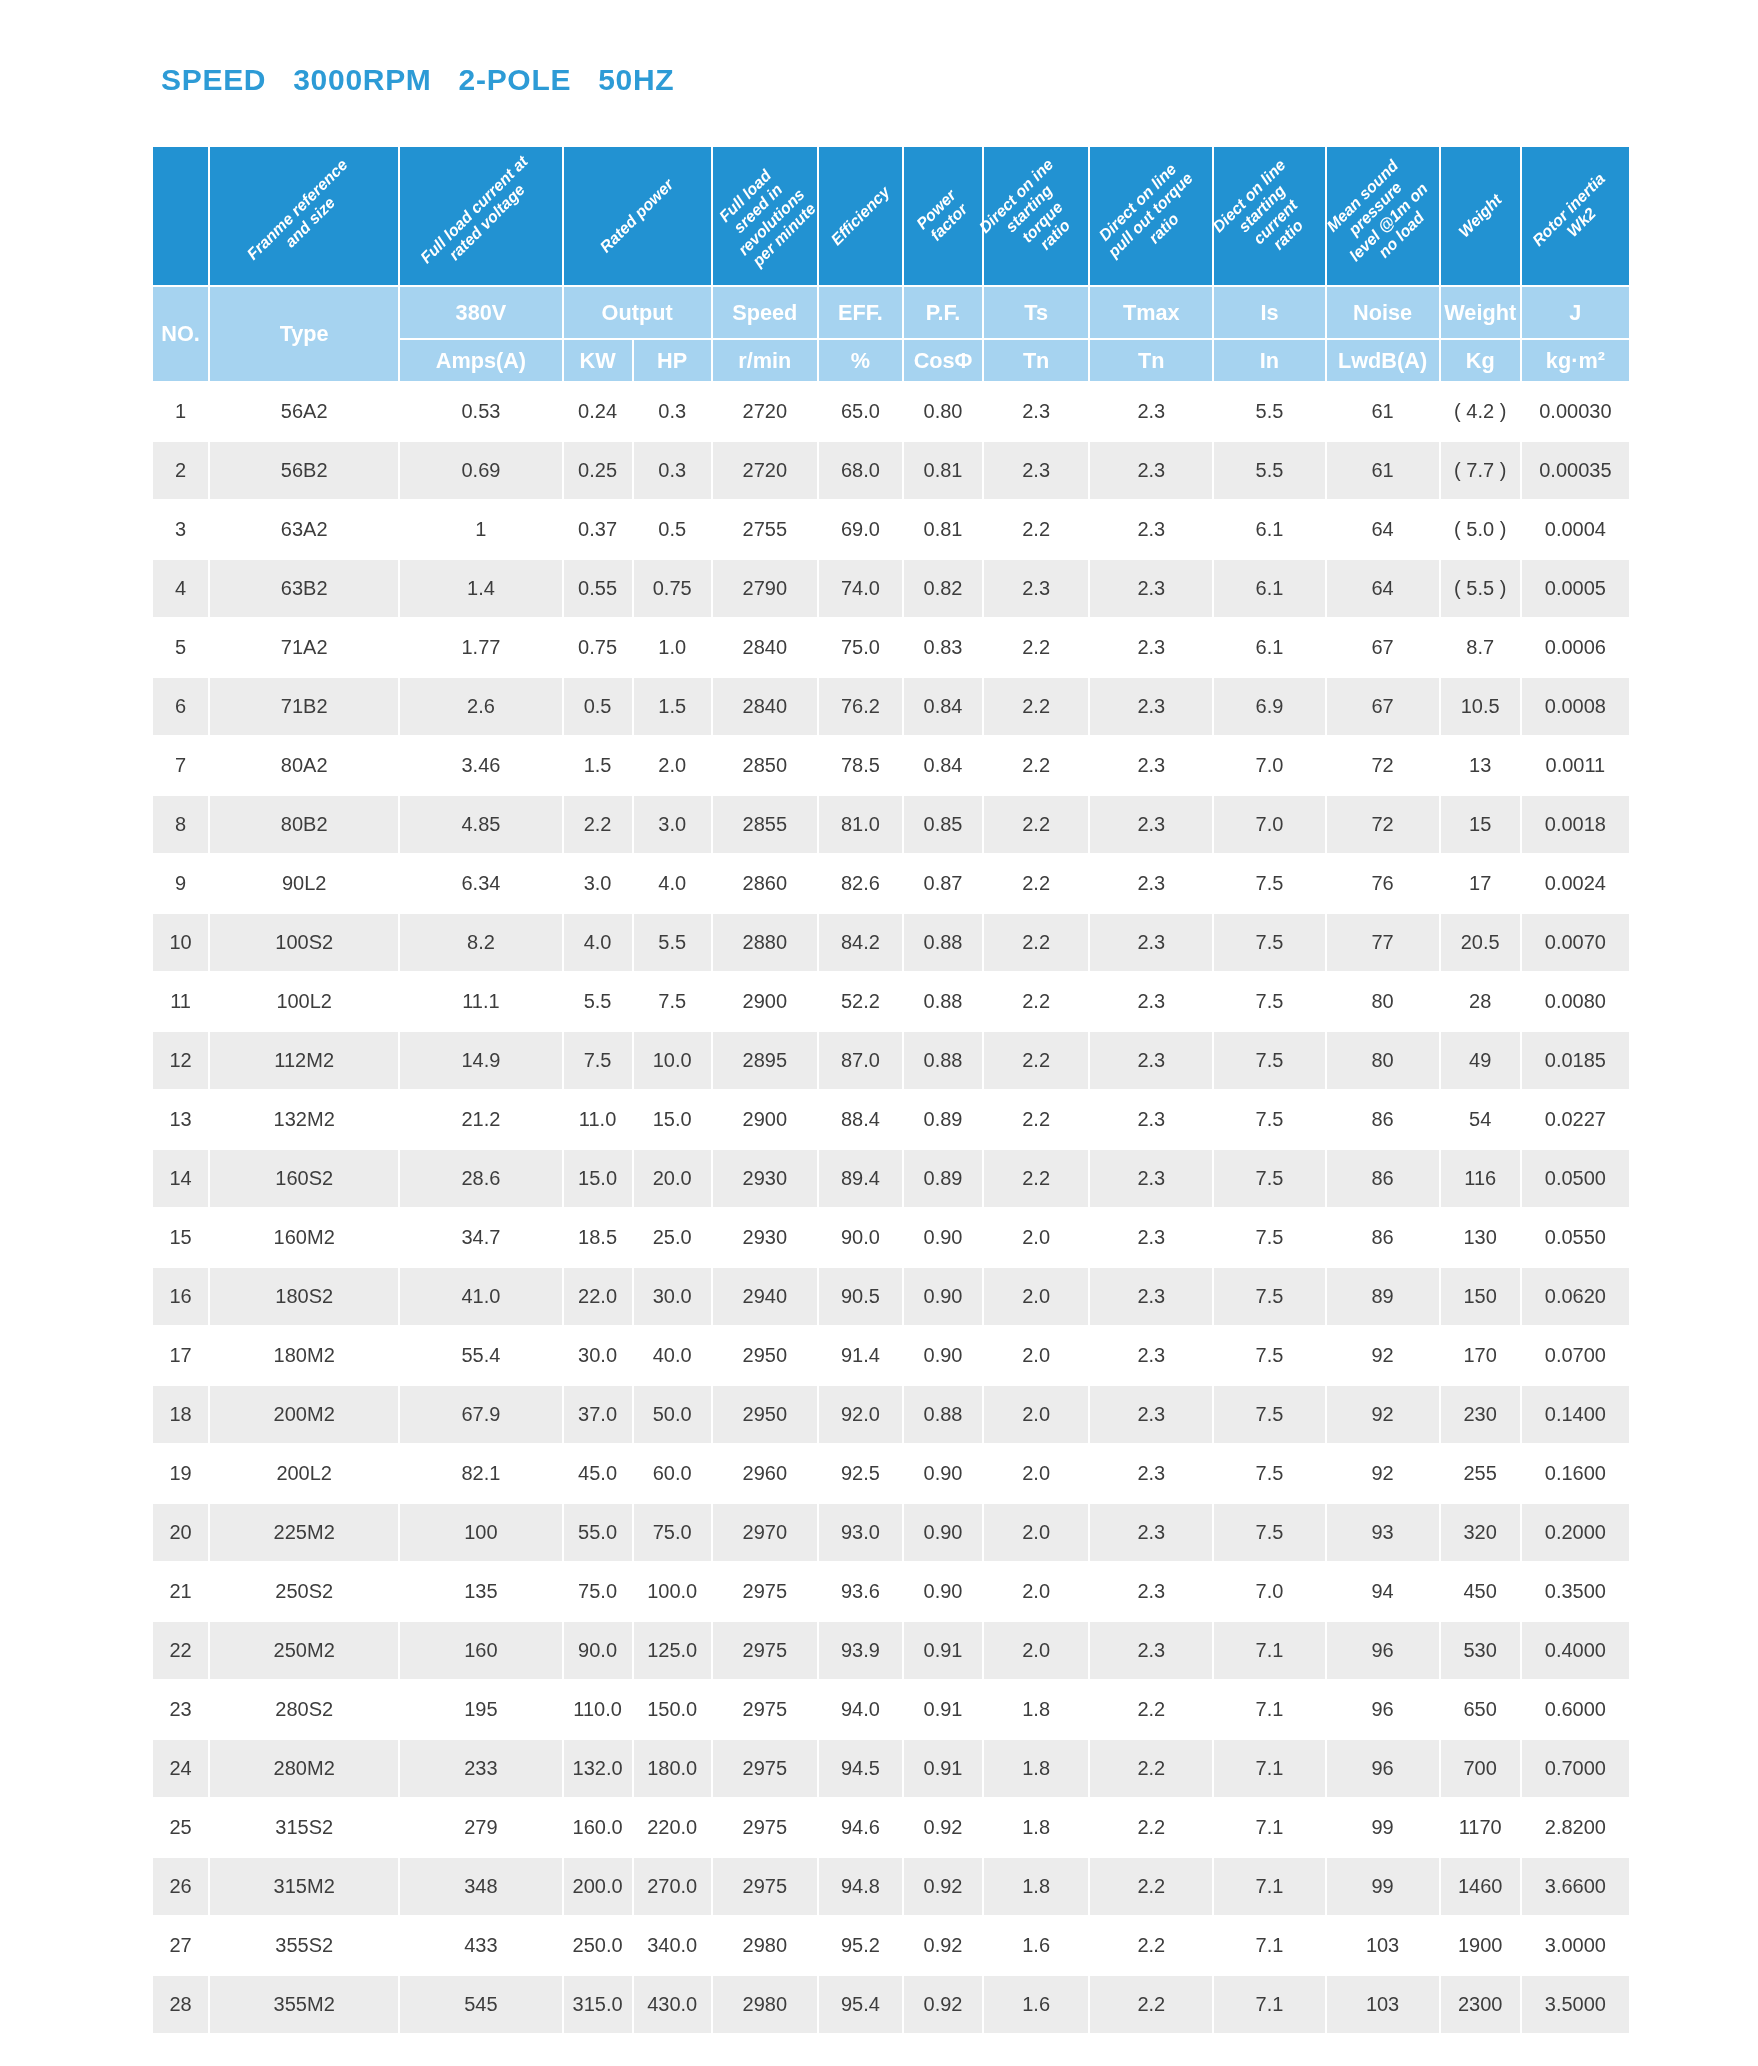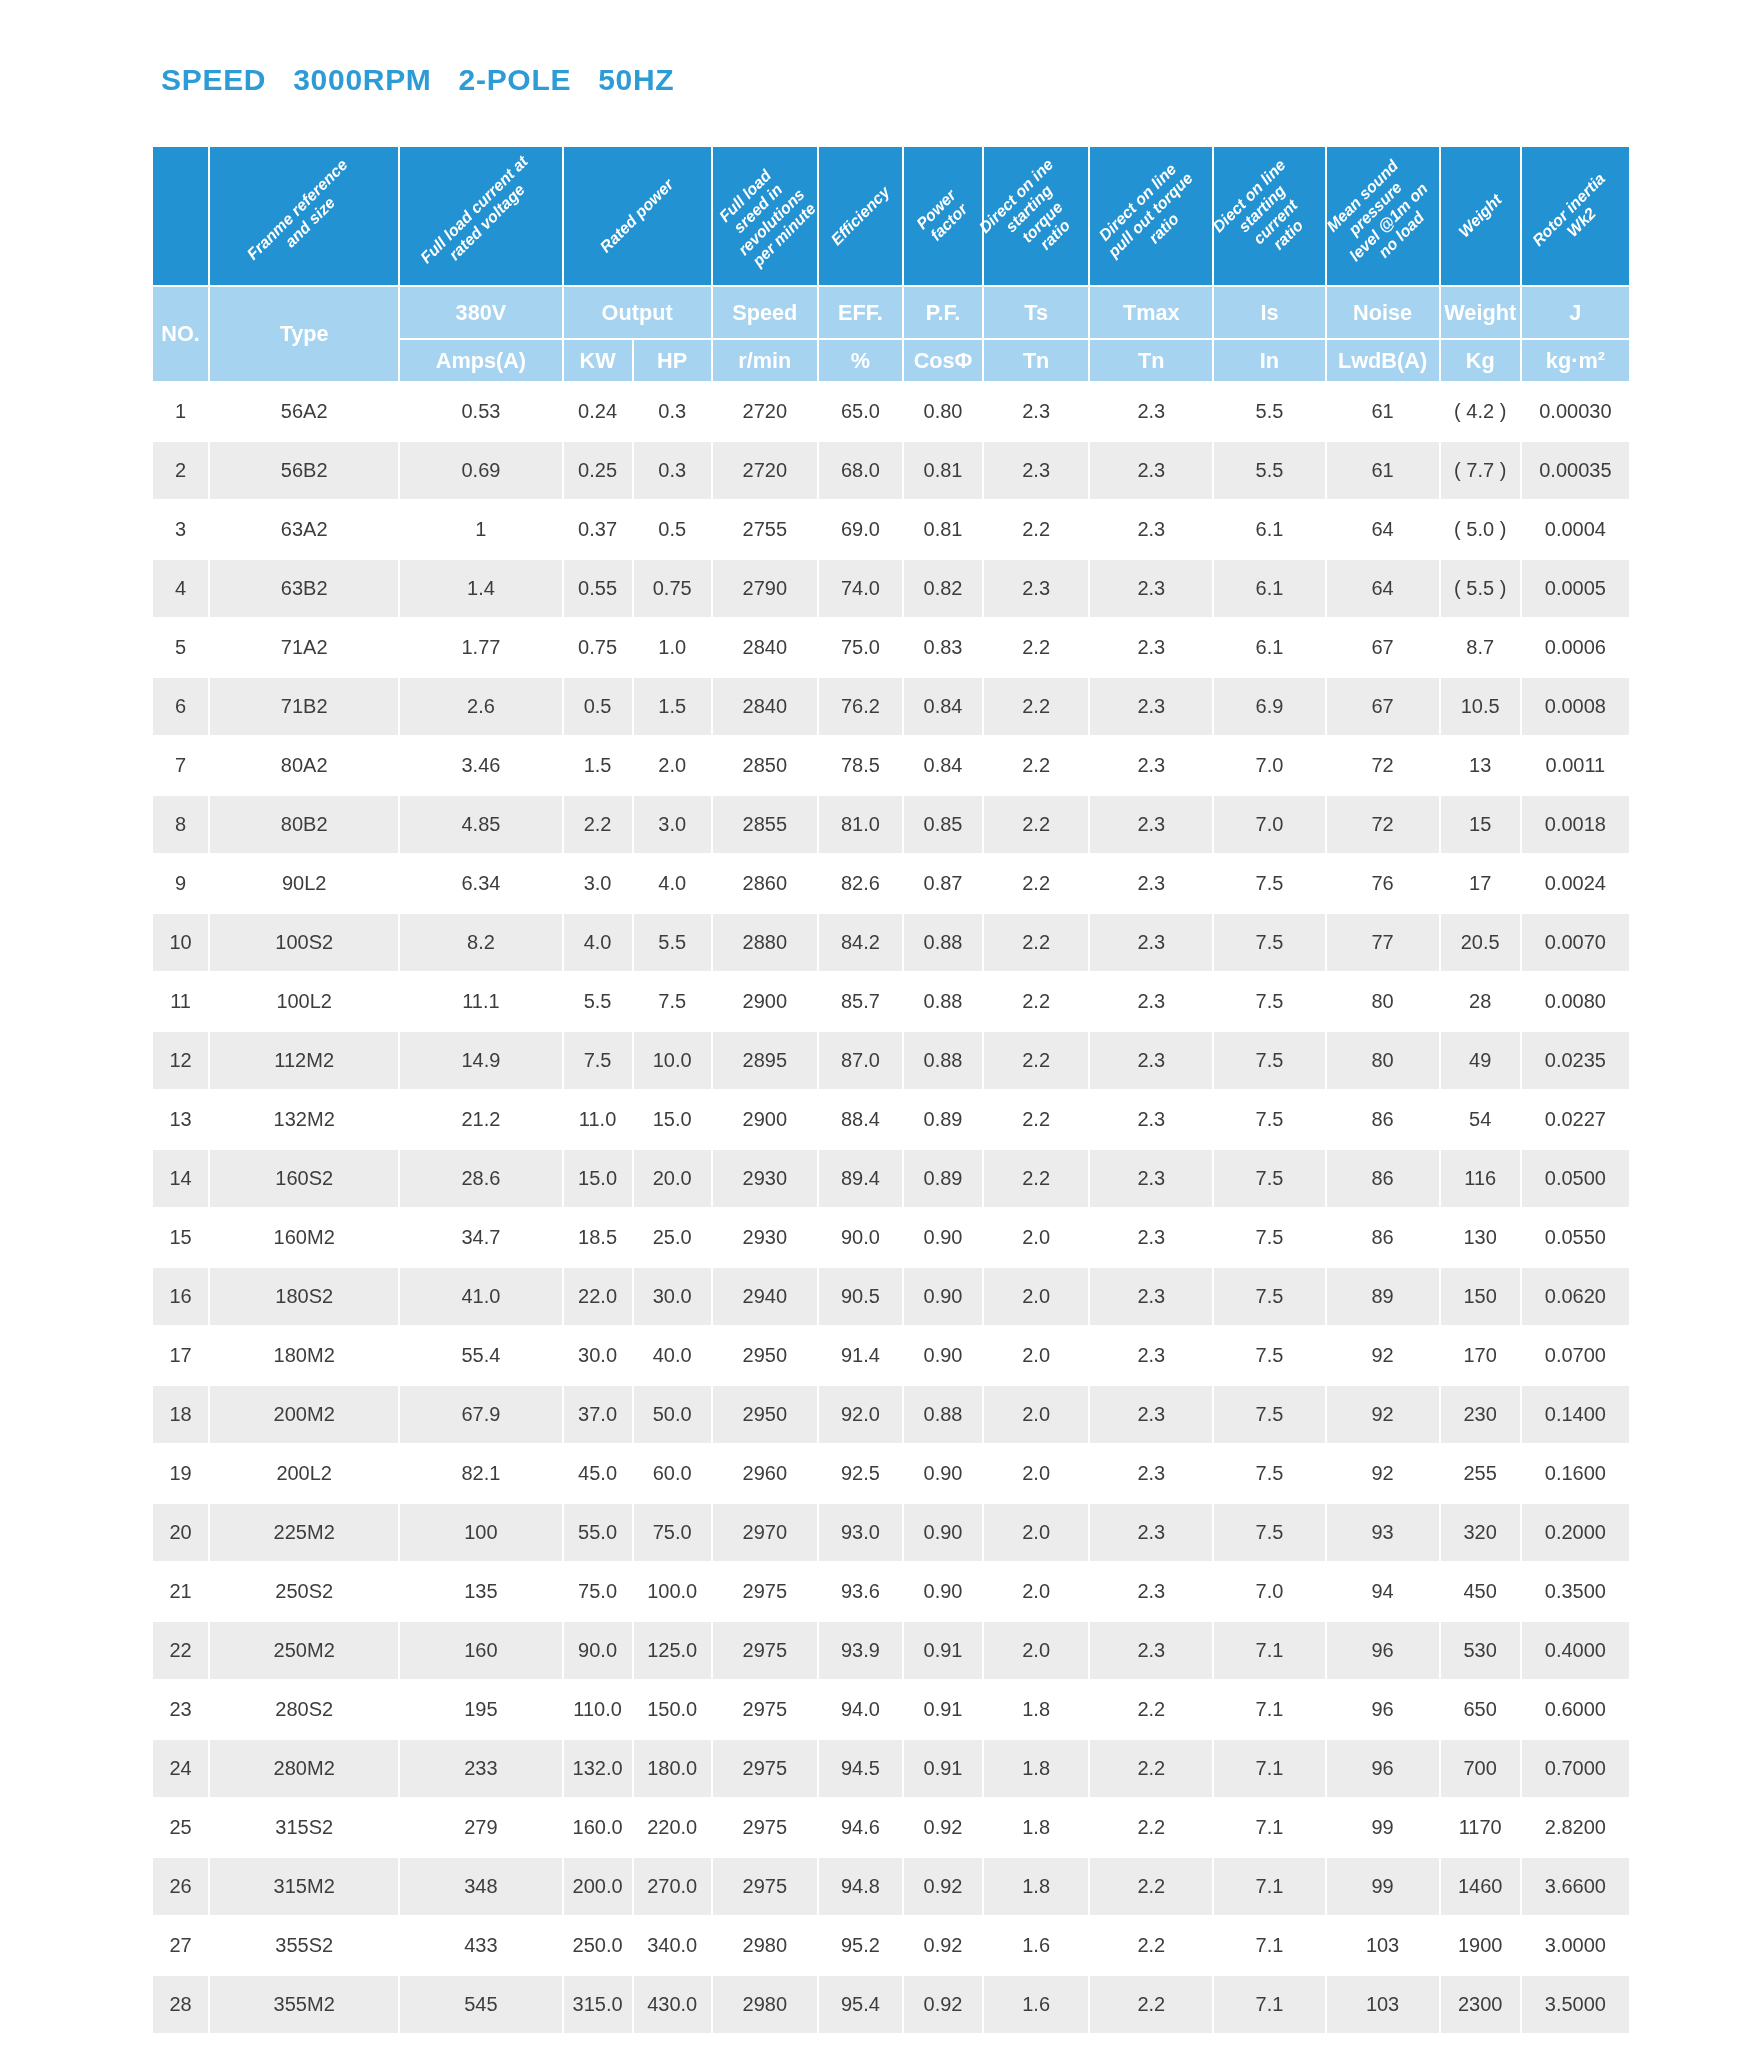--- a/index.html
+++ b/index.html
@@ -338,21 +338,21 @@
           <td>20.5</td>
           <td>0.0070</td>
         </tr>
         <tr class="odd">
           <td>11</td>
           <td>100L2</td>
           <td>11.1</td>
           <td>5.5</td>
           <td>7.5</td>
           <td>2900</td>
-          <td>85.7</td>
+          <td>52.2</td>
           <td>0.88</td>
           <td>2.2</td>
           <td>2.3</td>
           <td>7.5</td>
           <td>80</td>
           <td>28</td>
           <td>0.0080</td>
         </tr>
         <tr class="even">
           <td>12</td>
@@ -361,21 +361,21 @@
           <td>7.5</td>
           <td>10.0</td>
           <td>2895</td>
           <td>87.0</td>
           <td>0.88</td>
           <td>2.2</td>
           <td>2.3</td>
           <td>7.5</td>
           <td>80</td>
           <td>49</td>
-          <td>0.0235</td>
+          <td>0.0185</td>
         </tr>
         <tr class="odd">
           <td>13</td>
           <td>132M2</td>
           <td>21.2</td>
           <td>11.0</td>
           <td>15.0</td>
           <td>2900</td>
           <td>88.4</td>
           <td>0.89</td>

